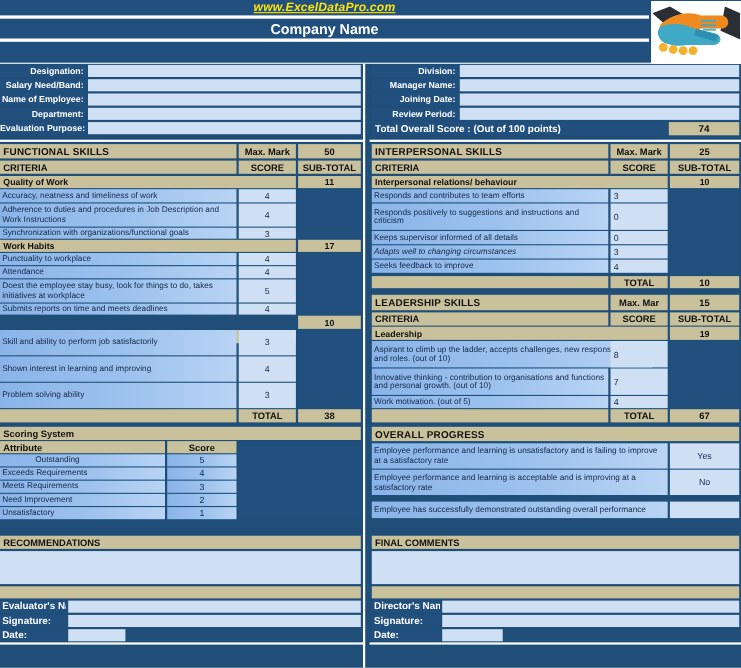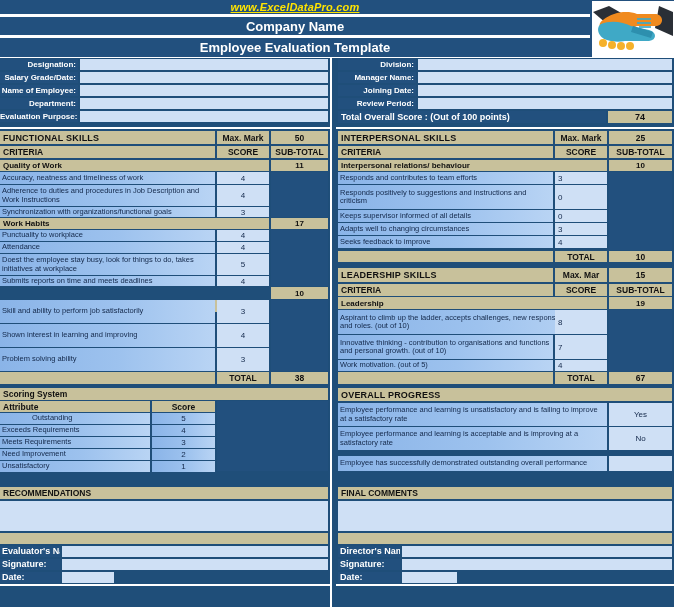--- a/index.html
+++ b/index.html
@@ -84,21 +84,20 @@
 </head>
 <body>
 
 <div class="sheet">
 
   <div class="topband">
     <div class="siteurl">www.ExcelDataPro.com</div>
     <div class="sep-w" style="left:0;top:14px;width:590px;height:3px;"></div>
     <div class="coname">Company Name</div>
     <div class="sep-w" style="left:0;top:35px;width:590px;height:3px;"></div>
-    <div class="tmpltitle">Employee Evaluation Template</div>
     <div class="sep-w" style="left:0;top:57px;width:674px;height:1px;"></div>
 
     <div class="logo-box">
       <svg width="80" height="55" viewBox="0 0 80 55">
         <rect x="0" y="0" width="80" height="55" fill="#ffffff"></rect>
         <path d="M0 10 L16 4 L30 12 L14 22 Z" fill="#2a2f36"></path>
         <path d="M66 4 L80 10 L80 34 L62 26 Z" fill="#2a2f36"></path>
         <path d="M10 18 C20 10, 34 8, 44 12 L62 12 C70 12, 72 22, 64 24 L44 24 C40 26, 36 28, 30 28 L14 28 C6 28, 4 22, 10 18 Z" fill="#f08a1e"></path>
         <path d="M8 22 C18 18, 30 20, 38 24 L56 28 C64 30, 64 38, 56 39 L32 39 C26 40, 20 40, 14 38 C6 36, 2 26, 8 22 Z" fill="#3fa9c6"></path>
         <path d="M40 24 L60 30 L58 36 L38 30 Z" fill="#2d8fae"></path>
@@ -113,21 +112,21 @@
             <rect x="44" y="20" width="14" height="2"></rect>
           <rect x="46" y="24" width="12" height="2"></rect>
         </g>
       </svg>
     </div>
   </div>
 
   <div class="infolabel" style="left:0;top:59px;width:78px;">Designation:</div>
   <div class="infoval" style="left:80px;top:59px;width:248px;"></div>
 
-  <div class="infolabel" style="left:0;top:72px;width:78px;">Salary Grade/Date:</div>
+  <div class="infolabel" style="left:0;top:72px;width:78px;">Salary Need/Band:</div>
   <div class="infoval" style="left:80px;top:72px;width:248px;"></div>
 
   <div class="infolabel" style="left:0;top:85px;width:78px;">Name of Employee:</div>
   <div class="infoval" style="left:80px;top:85px;width:248px;"></div>
 
   <div class="infolabel" style="left:0;top:98px;width:78px;">Department:</div>
   <div class="infoval" style="left:80px;top:98px;width:248px;"></div>
 
   <div class="infolabel" style="left:0;top:111px;width:78px;">Evaluation Purpose:</div>
   <div class="infoval" style="left:80px;top:111px;width:248px;"></div>
@@ -248,21 +247,21 @@
   <div class="cell blue-grad c-txt c-mid" style="left:338px;top:172px;width:215px;height:12px;">Responds and contributes to team efforts</div>
   <div class="cell lightblue c-left" style="left:555px;top:172px;width:52px;height:12px;">3</div>
   <div class="cell navyfill" style="left:609px;top:172px;width:63px;height:78px;"></div>
 
   <div class="cell blue-grad c-txt c-mid" style="left:338px;top:185px;width:215px;height:24px;">Responds positively to suggestions and instructions and criticism</div>
   <div class="cell lightblue c-left" style="left:555px;top:185px;width:52px;height:24px;">0</div>
 
   <div class="cell blue-grad c-txt c-mid" style="left:338px;top:210px;width:215px;height:12px;">Keeps supervisor informed of all details</div>
   <div class="cell lightblue c-left" style="left:555px;top:210px;width:52px;height:12px;">0</div>
 
-  <div class="cell blue-grad c-txt c-mid" style="left:338px;top:223px;width:215px;height:12px;">Adapts well to changing circumstances</div>
+  <div class="cell blue-grad c-txt c-mid" style="left:338px;top:223px;width:215px;height:12px;font-style:italic;">Adapts well to changing circumstances</div>
   <div class="cell lightblue c-left" style="left:555px;top:223px;width:52px;height:12px;">3</div>
 
   <div class="cell blue-grad c-txt c-mid" style="left:338px;top:236px;width:215px;height:12px;">Seeks feedback to improve</div>
   <div class="cell lightblue c-left" style="left:555px;top:236px;width:52px;height:12px;">4</div>
 
   <div class="cell tan" style="left:338px;top:251px;width:215px;height:11px;"></div>
   <div class="cell tan c-ctr sub-head" style="left:555px;top:251px;width:52px;height:11px;">TOTAL</div>
   <div class="cell tan c-ctr sub-head" style="left:609px;top:251px;width:63px;height:11px;">10</div>
 
   <div class="cell tan c-left sect-title" style="left:338px;top:268px;width:215px;height:14px;">LEADERSHIP SKILLS</div>

